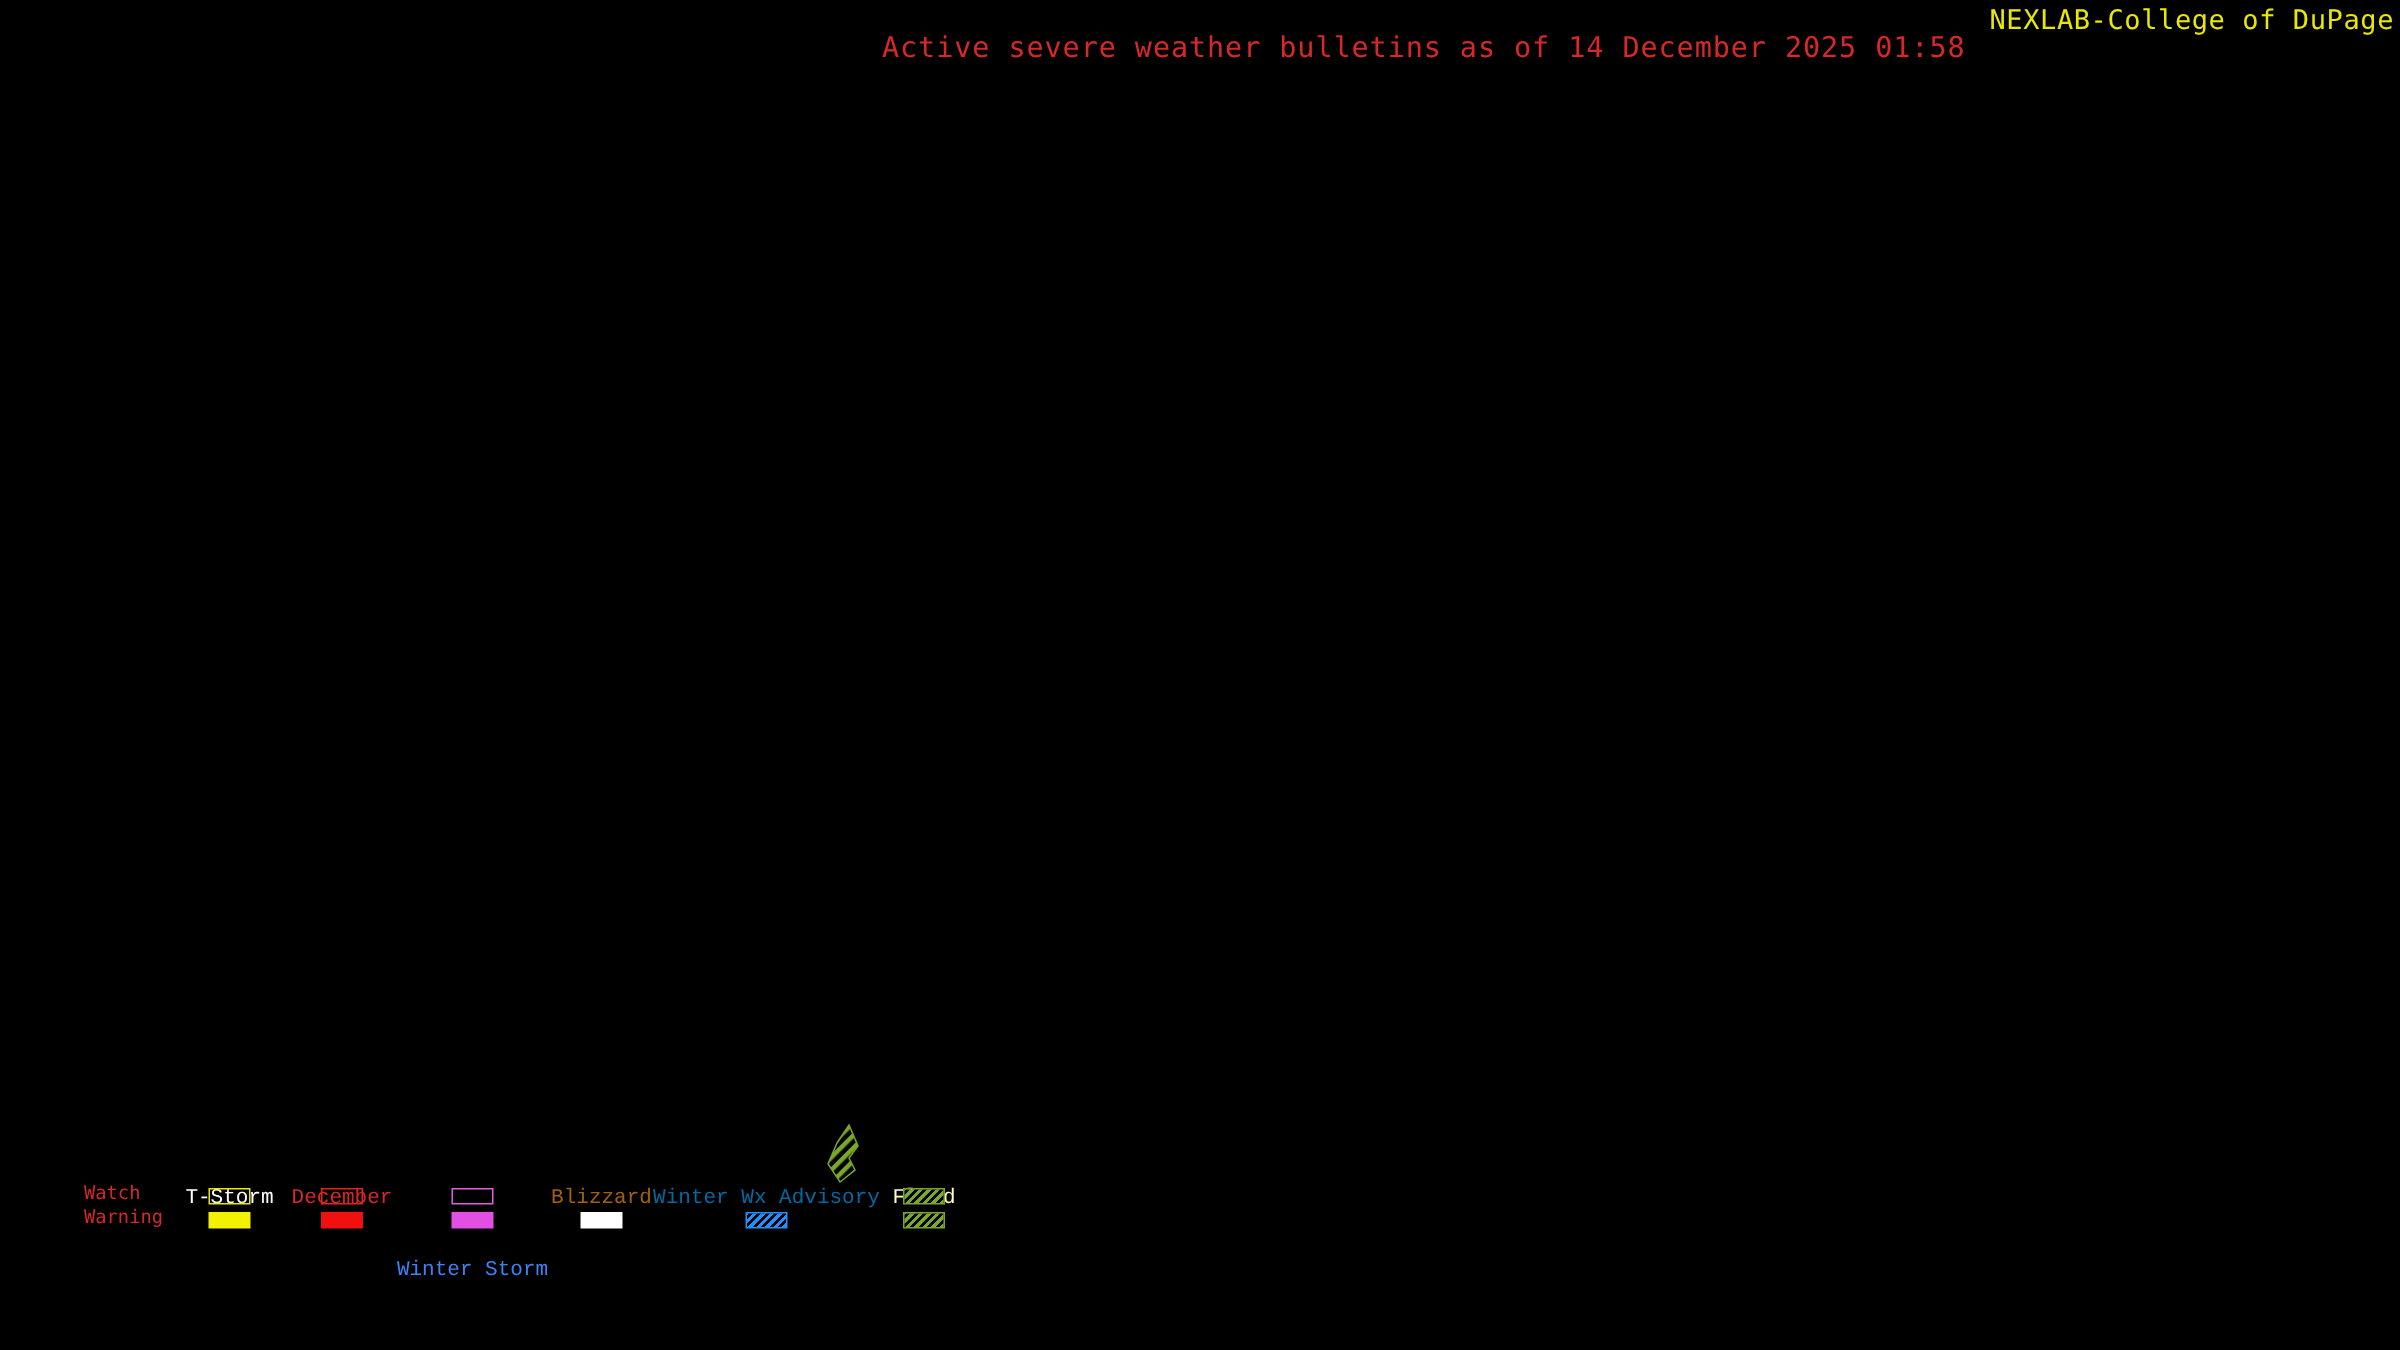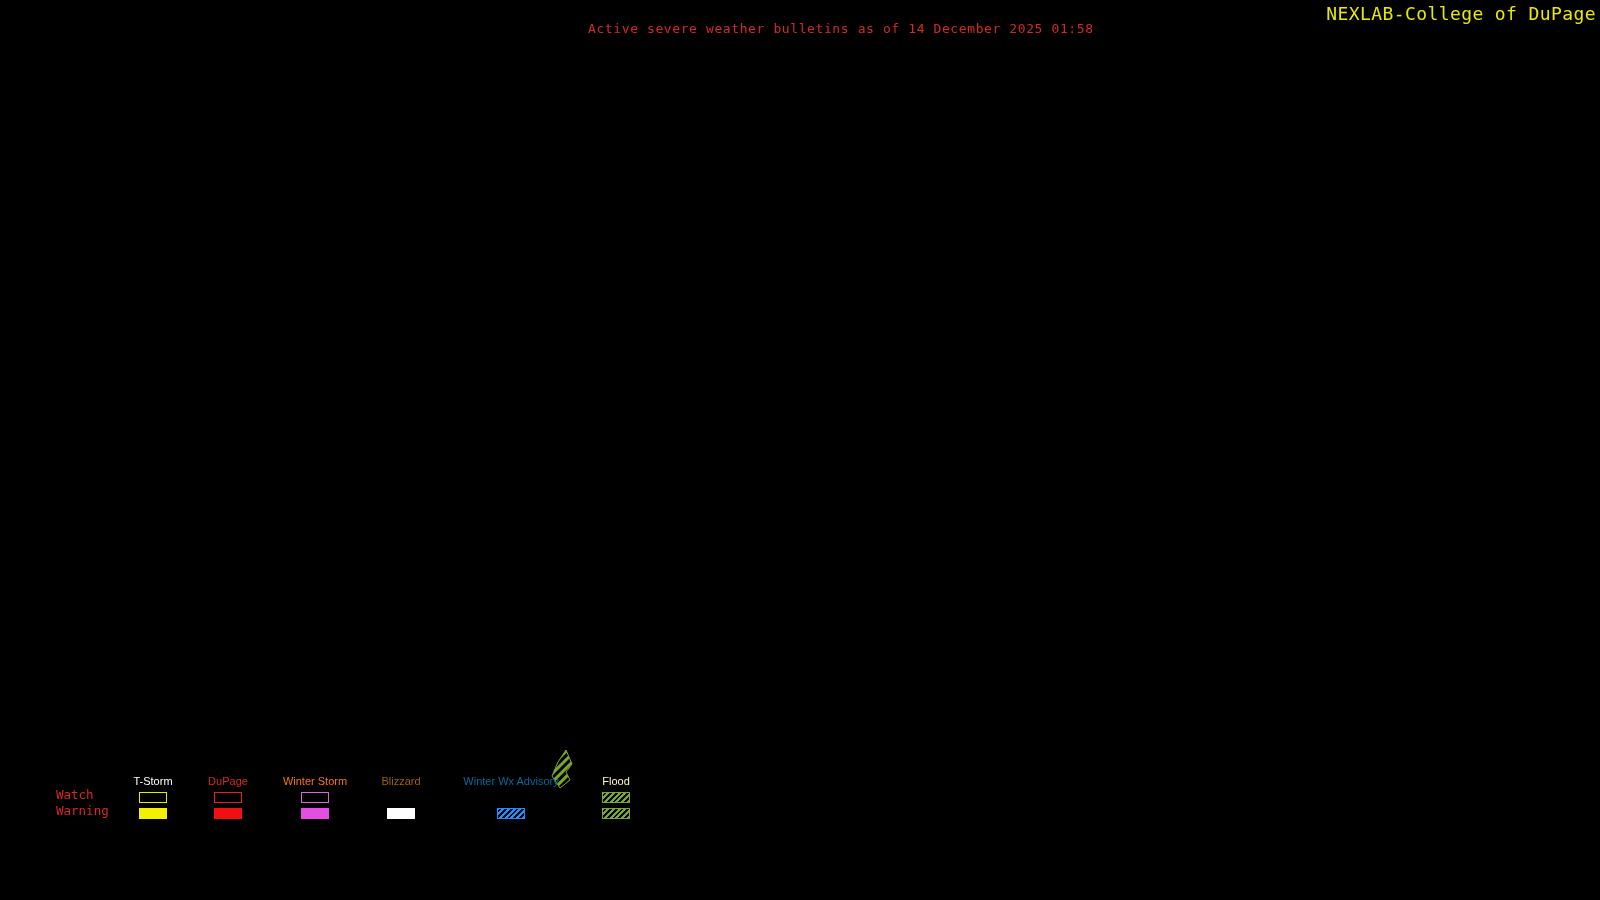--- a/index.html
+++ b/index.html
@@ -19,21 +19,21 @@
     left: 0; top: 0;
     width: 1600px;
     height: 900px;
     background: #000000;
   }
   .title-text {
     position: absolute;
     left: 588px;
     top: 21px;
     font-family: "DejaVu Sans Mono", monospace;
-    font-size: 13px;
+    font-size: 19px;
     letter-spacing: 0.6px;
     color: #d62828;
     white-space: nowrap;
   }
   .brand-text {
     position: absolute;
     right: 4px;
     top: 3px;
     font-family: "DejaVu Sans Mono", monospace;
     font-size: 18px;
@@ -57,25 +57,25 @@
   }
   .legend-rowlabel.watch   { left: 56px; top: 42px; color: #d62828; }
   .legend-rowlabel.warning { left: 56px; top: 58px; color: #d62828; }
 
   .legend-col {
     position: absolute;
     top: 30px;
   }
   .legend-col .col-label {
     position: absolute;
-    top: 0px;
+    top: 16px;
     left: 50%;
     transform: translateX(-50%);
-    font-family: Liberation Sans, sans-serif;
-    font-size: 11px;
+    font-family: Liberation Mono, monospace;
+    font-size: 14px;
     white-space: nowrap;
   }
   .legend-col .swatch {
     position: absolute;
     left: 50%;
     transform: translateX(-50%);
     width: 28px;
     height: 11px;
     box-sizing: border-box;
   }
@@ -146,27 +146,27 @@
     <div class="legend-rowlabel watch">Watch</div>
     <div class="legend-rowlabel warning">Warning</div>
 
     <div class="legend-col" style="left:153px; width:100px; margin-left:-50px;">
       <div class="col-label" style="color:#ffffff;">T-Storm</div>
       <div class="swatch watch sw-tstorm-watch"></div>
       <div class="swatch warning sw-tstorm-warn"></div>
     </div>
 
     <div class="legend-col" style="left:228px; width:100px; margin-left:-50px;">
-      <div class="col-label" style="color:#d62828;">DuPage</div>
+      <div class="col-label" style="color:#d62828;">December</div>
       <div class="swatch watch sw-tornado-watch"></div>
       <div class="swatch warning sw-tornado-warn"></div>
     </div>
 
     <div class="legend-col" style="left:315px; width:140px; margin-left:-70px;">
-      <div class="col-label" style="color:#f97316;">Winter Storm</div>
+      <div class="col-label" style="color:#3b82f6;margin-top:48px;">Winter Storm</div>
       <div class="swatch watch sw-winter-watch"></div>
       <div class="swatch warning sw-winter-warn"></div>
     </div>
 
     <div class="legend-col" style="left:401px; width:110px; margin-left:-55px;">
       <div class="col-label" style="color:#a16207;">Blizzard</div>
       <div class="swatch watch sw-blizzard-watch"></div>
       <div class="swatch warning sw-blizzard-warn"></div>
     </div>
 

